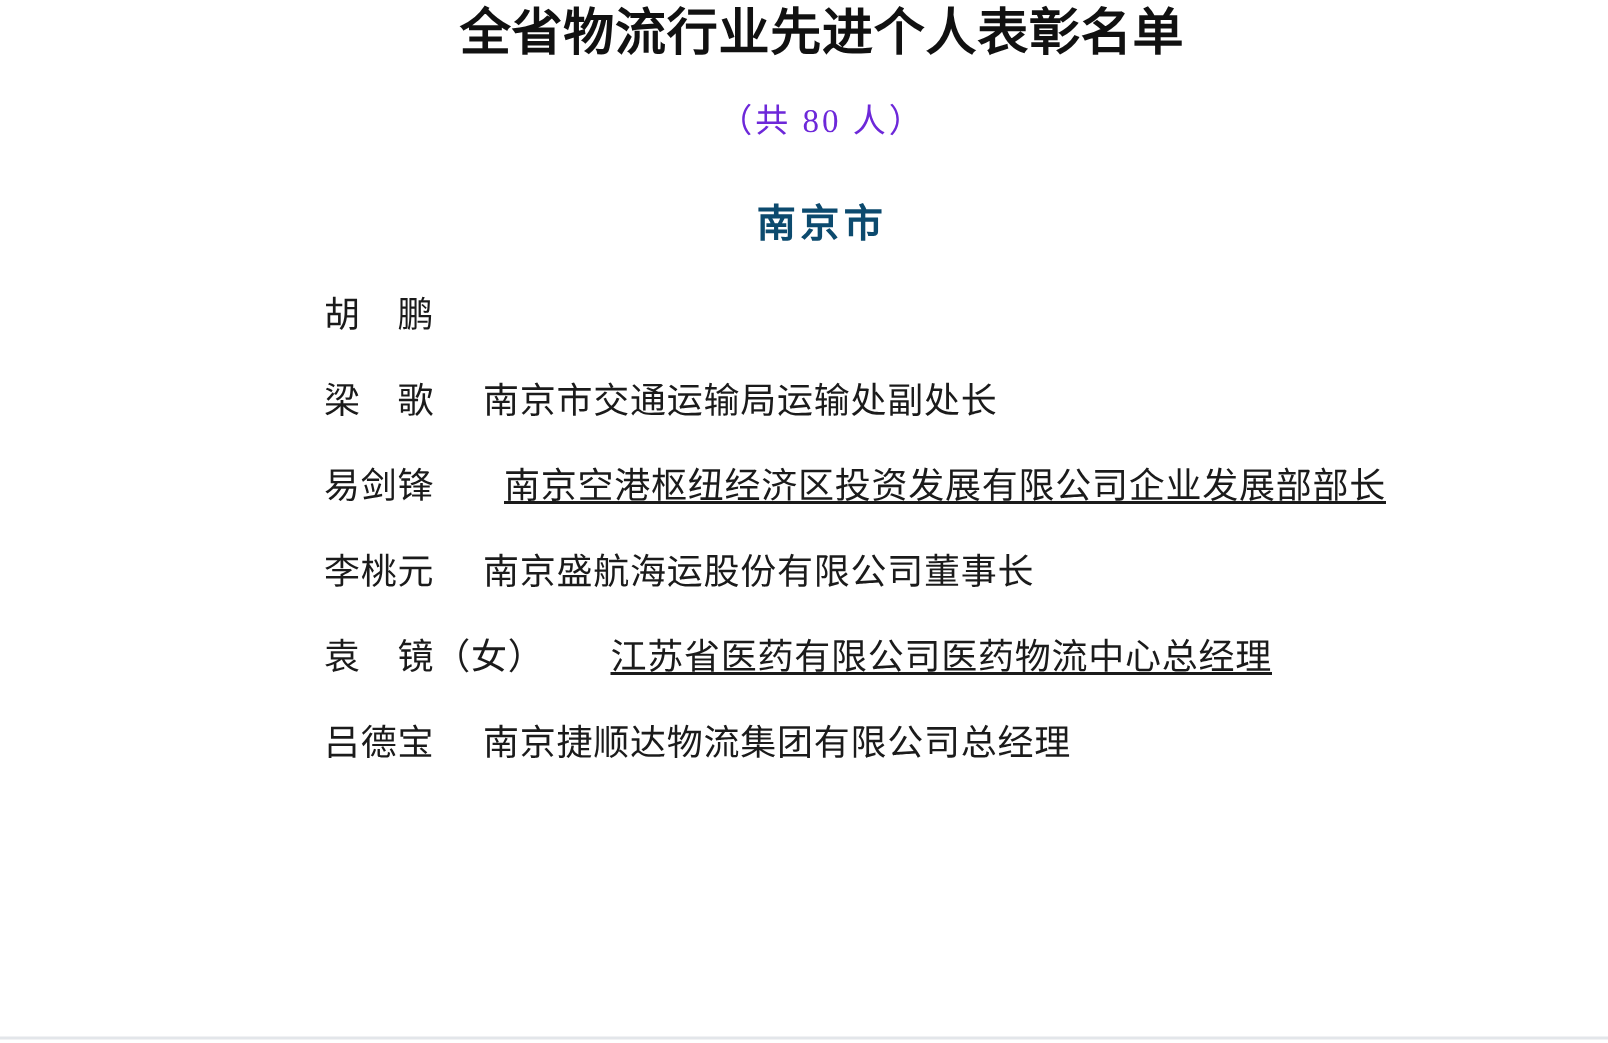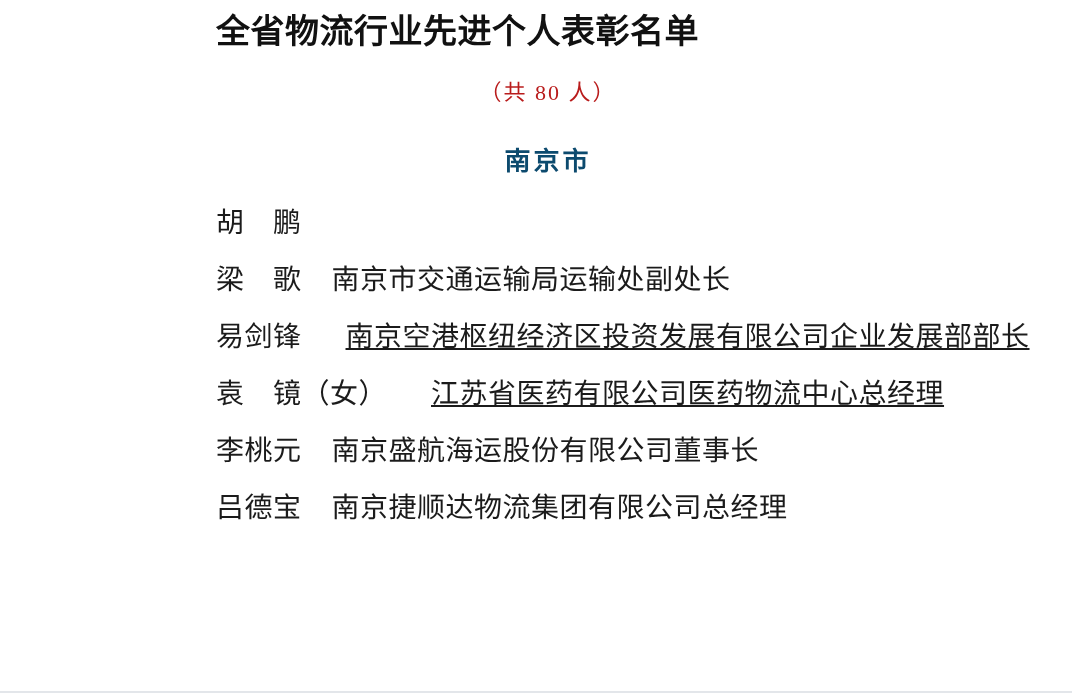--- a/index.html
+++ b/index.html
@@ -22,54 +22,53 @@
     height: 695px;
   }
   .content {
     position: absolute;
     left: 216px;
     top: 0;
     width: 664px;
   }
   .doc-title {
     margin: 0;
-    padding-top: 12px;
     font-size: 34px;
     line-height: 44px;
     font-weight: 700;
-    text-align: left;
+    text-align: center;
     letter-spacing: 0.5px;
     color: #111111;
-    font-family: Liberation Mono, monospace;
+    font-family: Liberation Sans, sans-serif;
   }
   .doc-subtitle {
     margin-top: 22px;
     font-size: 22px;
     line-height: 30px;
     text-align: center;
     letter-spacing: 2px;
-    color: #b91c1c;
+    color: #6d28d9;
   }
   .section-title {
     margin: 38px 0 0 0;
     font-size: 26px;
     line-height: 30px;
     font-weight: 700;
     text-align: center;
     letter-spacing: 3px;
     color: #0c4a6e;
     font-family: "Liberation Sans", "DejaVu Sans", sans-serif;
   }
   .entry-list {
     margin-top: 34px;
   }
   .entry {
     display: flex;
     align-items: baseline;
-    font-size: 28px;
+    font-size: 24px;
     line-height: 26px;
     letter-spacing: 0.5px;
     margin-bottom: 31px;
     white-space: nowrap;
   }
   .entry:last-child {
     margin-bottom: 0;
     align-items: flex-end;
   }
   .entry-name {
@@ -119,28 +118,28 @@
       </div>
 
 
 
 
       <div class="entry wide-gap">
         <span class="entry-name">易剑锋</span>
         <span class="entry-title">南京空港枢纽经济区投资发展有限公司企业发展部部长</span>
       </div>
 
+      <div class="entry">
+        <span class="entry-name">李桃元</span>
+        <span class="entry-title">南京盛航海运股份有限公司董事长</span>
+      </div>
+
       <div class="entry wide-gap">
         <span class="entry-name">袁　镜（女）</span>
         <span class="entry-title">江苏省医药有限公司医药物流中心总经理</span>
-      </div>
-
-      <div class="entry">
-        <span class="entry-name">李桃元</span>
-        <span class="entry-title">南京盛航海运股份有限公司董事长</span>
       </div>
 
       <div class="entry">
         <span class="entry-name">吕德宝</span>
         <span class="entry-title">南京捷顺达物流集团有限公司总经理</span>
       </div>
 
     </div>
   </div>
 

